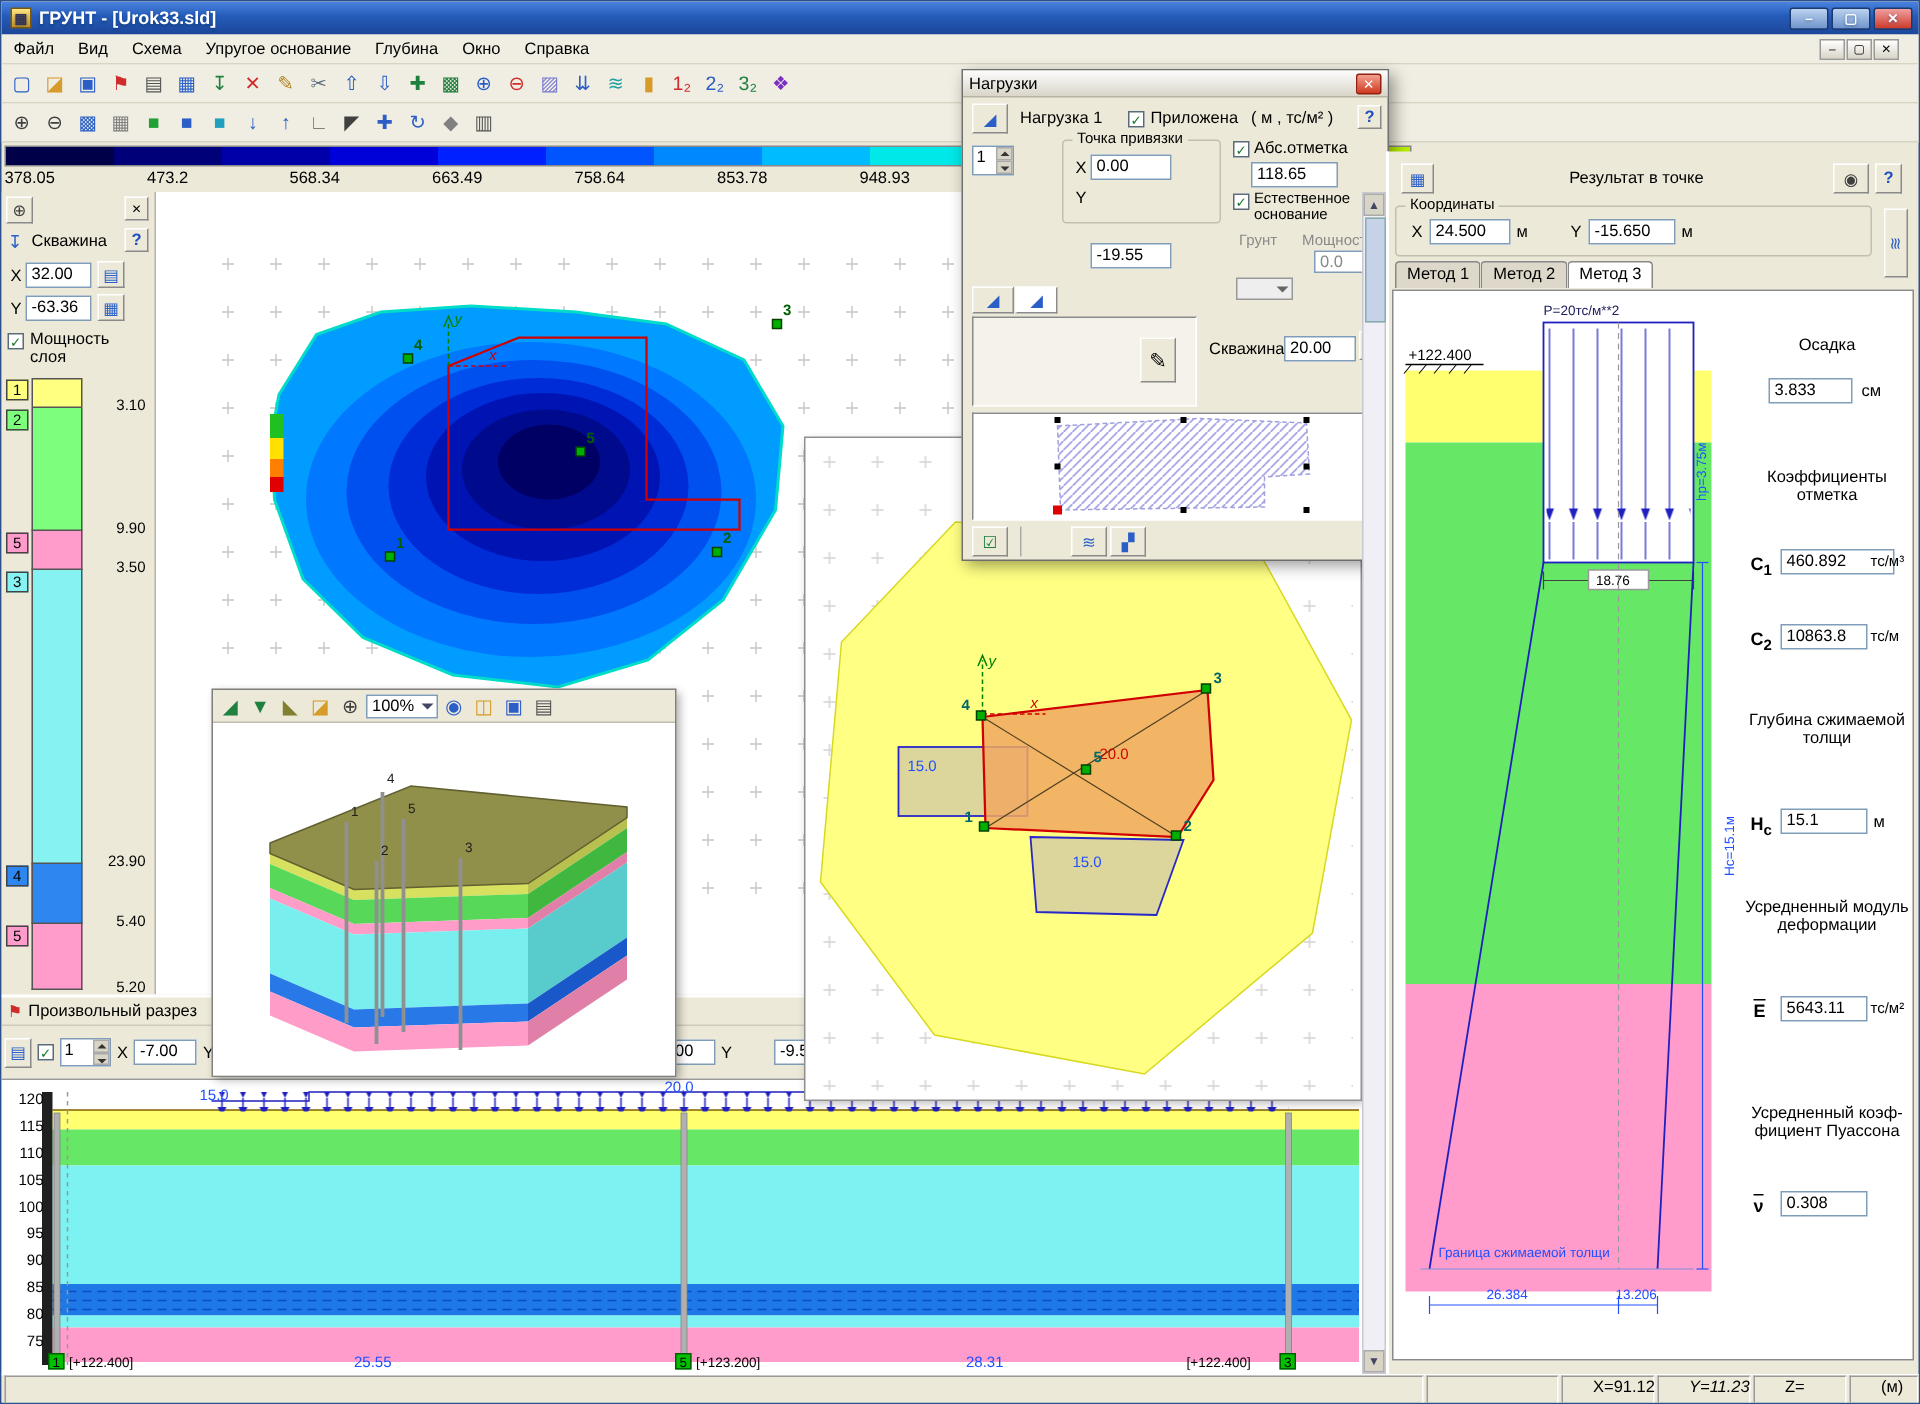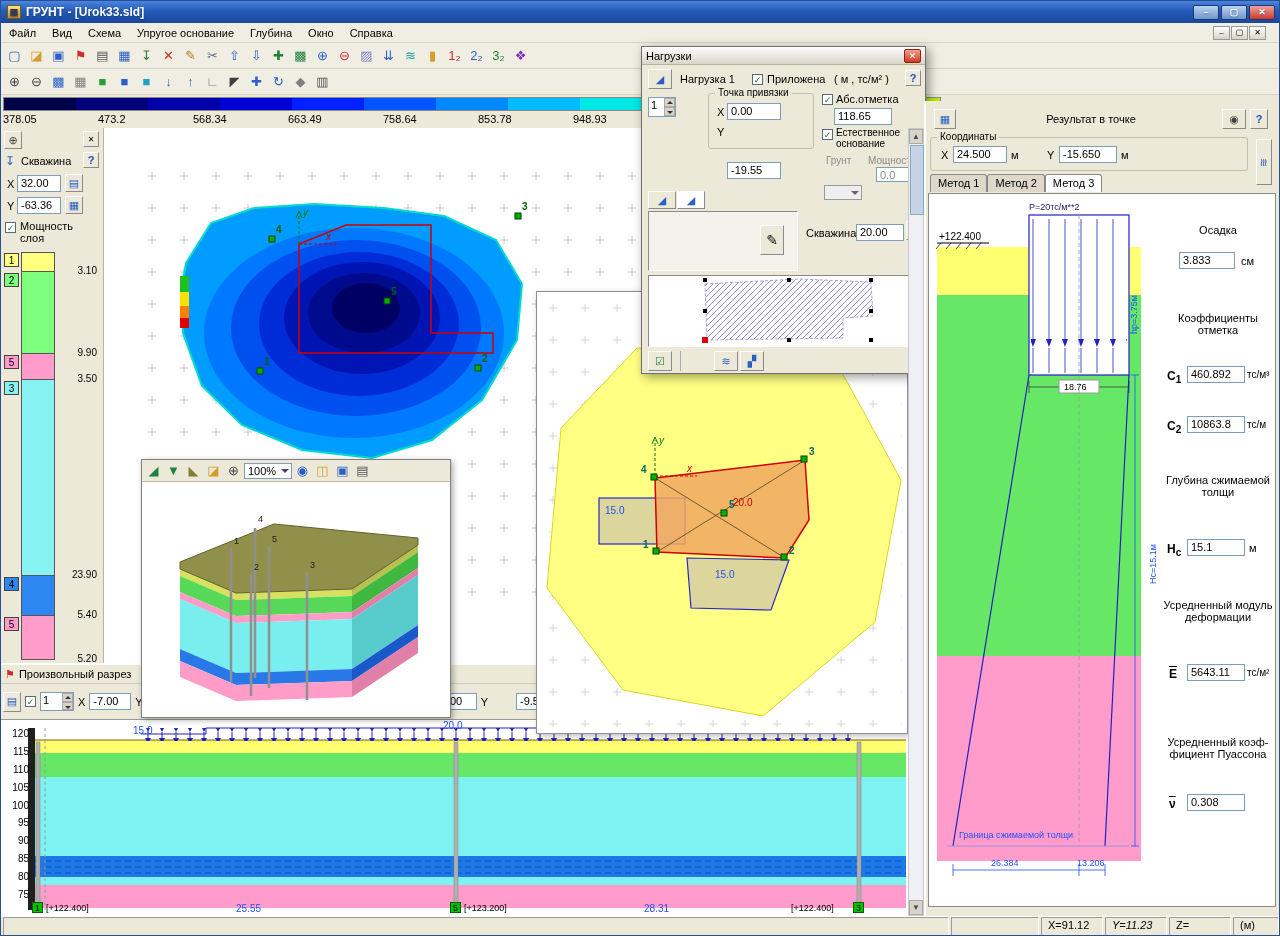--- a/index.html
+++ b/index.html
@@ -62,21 +62,21 @@
   
   .rp{left:923px;top:100px;width:354px;height:815px;background:#ece9d8;border-left:2px solid #fff;}
   .rtab{border:1px solid #888;border-bottom:none;padding:2px 7px;background:#ddd8ca;border-radius:3px 3px 0 0;font-size:11px;}
   .rtab.active{background:#fff;padding-bottom:3px;}
   .rcontent{position:absolute;left:2px;top:92px;width:348px;height:714px;background:#fff;border:1px solid #8a8a8a;}
   .rlabel{position:absolute;left:232px;width:114px;text-align:center;font-size:11px;}
   .rsym{font-weight:bold;font-size:12px;}
   .over{text-decoration:overline;}
   
   .status{left:0;top:915px;width:1280px;height:21px;background:#ece9d8;border-top:1px solid #fff;display:flex;align-items:center;gap:2px;padding:0 2px;}
-  .scell{height:20px;border:1px solid;border-color:#9a9a9a #fff #fff #9a9a9a;padding:0 6px;line-height:14px;font-size:11px;}
+  .scell{height:20px;border:1px solid;border-color:#9a9a9a #fff #fff #9a9a9a;padding:0 20px;line-height:14px;font-size:11px;}
   .bluetxt{color:#2050ff;}
   .elvcol{left:2px;top:727px;width:26px;height:172px;display:flex;flex-direction:column;justify-content:space-between;align-items:flex-end;font-size:10px;}
 </style>
 </head>
 <body>
 
 <div id="root">
 
   <div class="abs titlebar">
     <span class="appicon">▦</span>
@@ -684,21 +684,21 @@
         <line x1="176" y1="670" x2="176" y2="682" stroke="#2050ff" stroke-width="0.8"></line>
         <line x1="24" y1="676" x2="176" y2="676" stroke="#2050ff" stroke-width="0.8"></line>
         <text x="62" y="672" font-size="9" fill="#2050ff">26.384</text>
         <text x="148" y="672" font-size="9" fill="#2050ff">13.206</text>
       </svg>
       <span class="rlabel" style="top:30px;">Осадка</span>
       <div class="fld abs" style="left:250px;top:58px;width:56px;">3.833</div>
       <span class="abs" style="left:312px;top:61px;">см</span>
       <span class="rlabel" style="top:118px;">Коэффициенты отметка</span>
       <span class="abs rsym" style="left:238px;top:175px;"><b>C</b><sub>1</sub></span>
-      <div class="fld abs" style="left:258px;top:172px;width:58px;">460.892</div>
+      <div class="fld abs" style="left:258px;top:172px;width:76px;">460.892</div>
       <span class="abs" style="left:318px;top:175px;font-size:10px;">тс/м³</span>
       <span class="abs rsym" style="left:238px;top:225px;"><b>C</b><sub>2</sub></span>
       <div class="fld abs" style="left:258px;top:222px;width:58px;">10863.8</div>
       <span class="abs" style="left:318px;top:225px;font-size:10px;">тс/м</span>
       <span class="rlabel" style="top:280px;">Глубина сжимаемой толщи</span>
       <span class="abs rsym" style="left:238px;top:348px;"><b>H</b><sub>c</sub></span>
       <div class="fld abs" style="left:258px;top:345px;width:58px;">15.1</div>
       <span class="abs" style="left:320px;top:348px;">м</span>
       <span class="rlabel" style="top:405px;">Усредненный модуль деформации</span>
       <span class="abs rsym over" style="left:240px;top:473px;">E</span>

